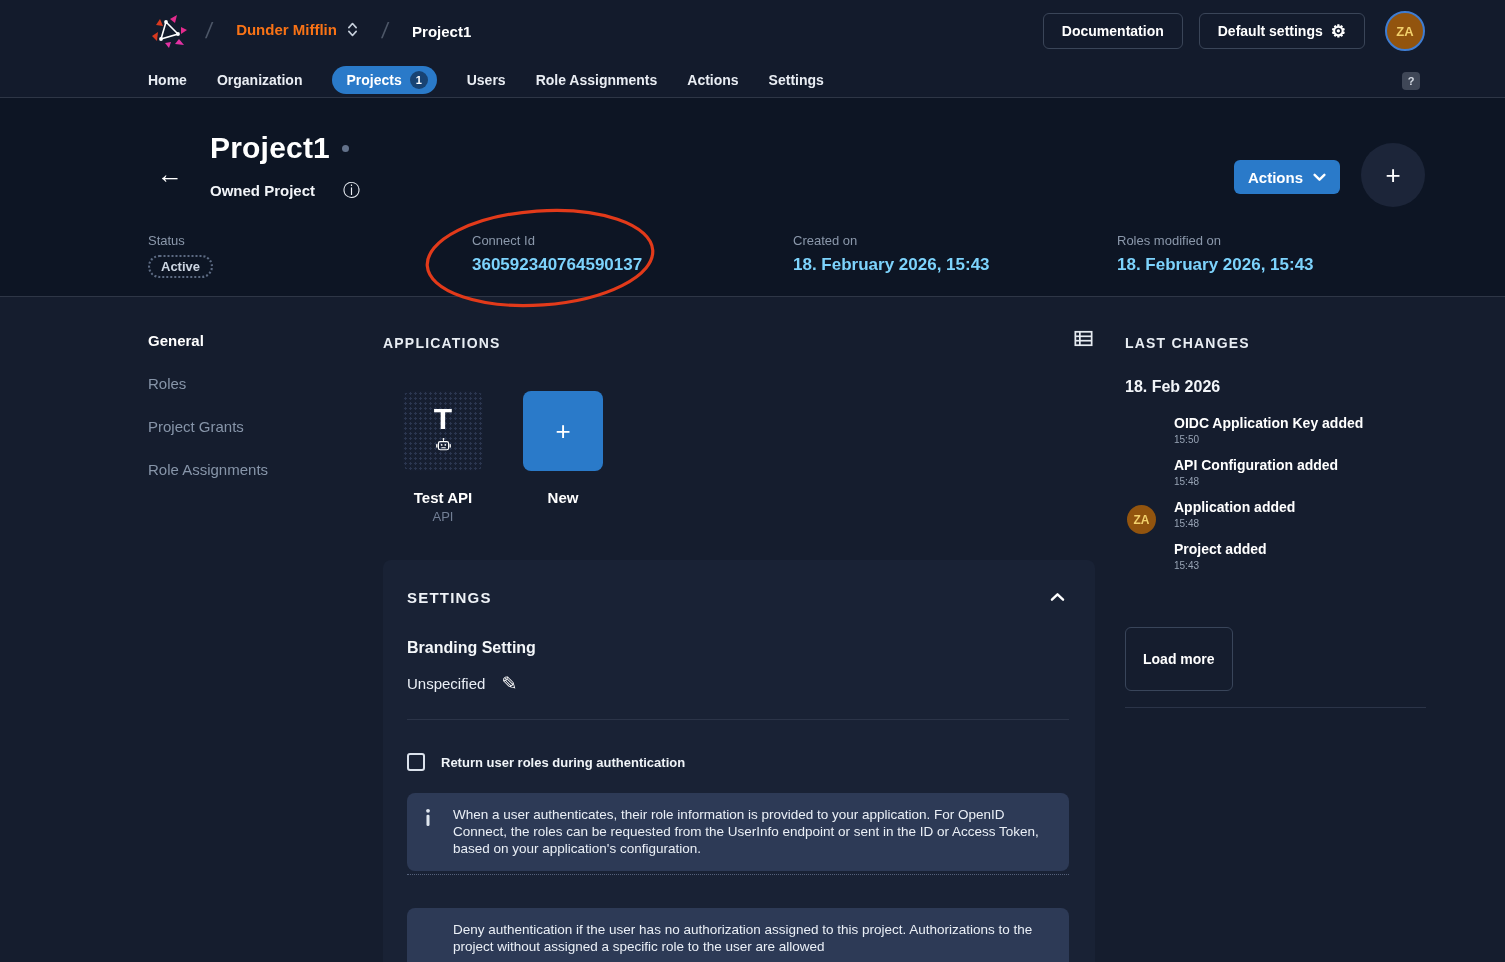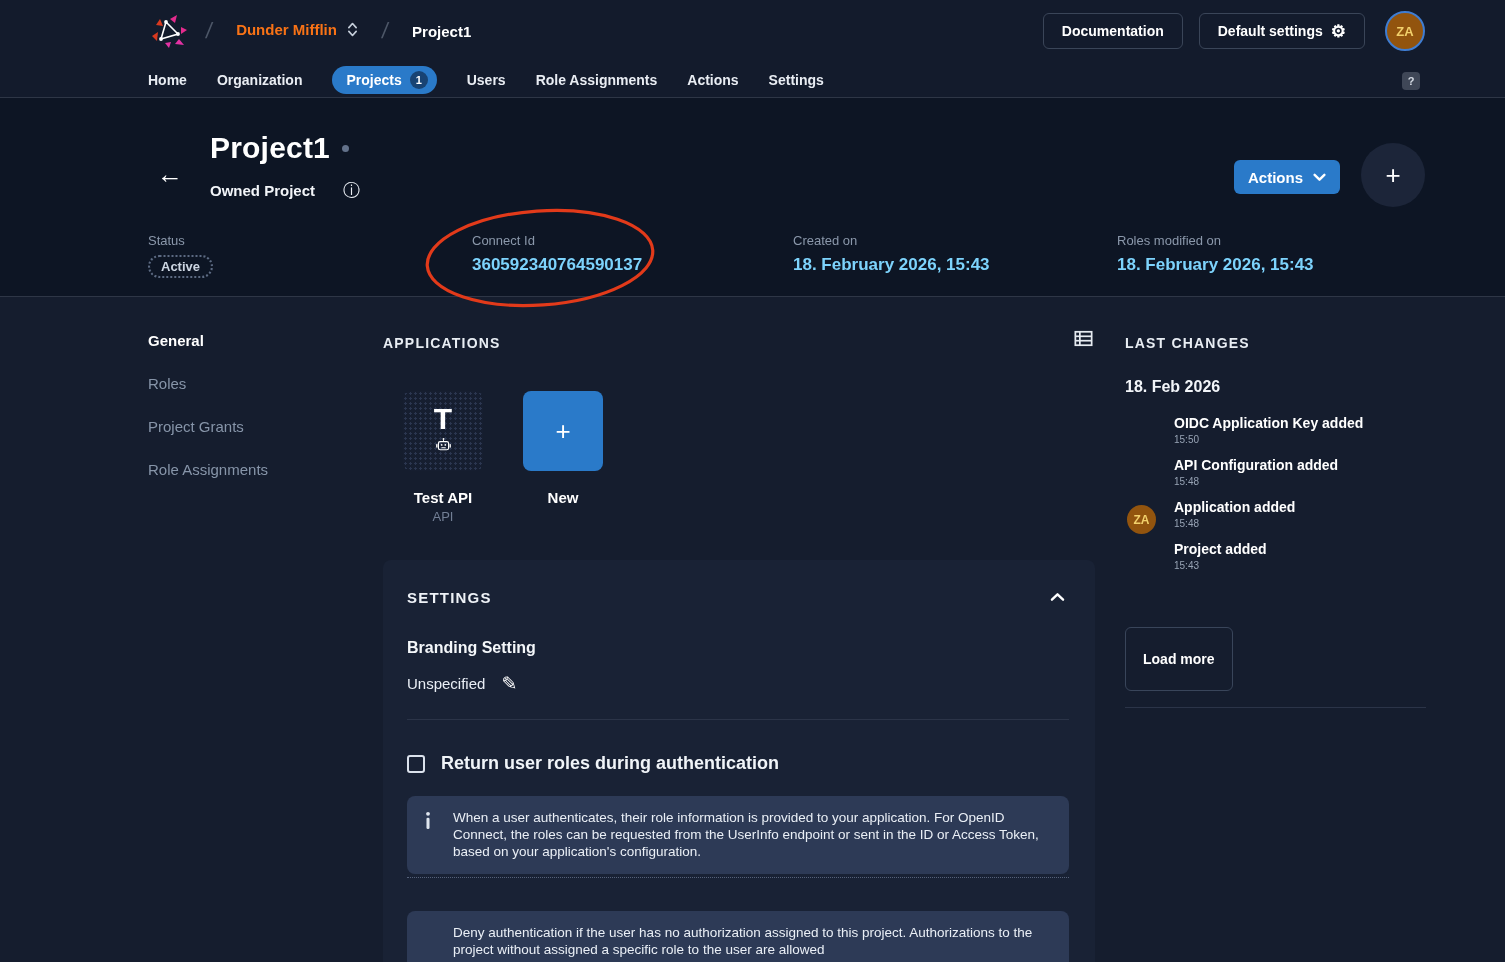--- a/index.html
+++ b/index.html
@@ -125,21 +125,21 @@
   .settings-title { font-size:15px; font-weight:700; letter-spacing:1.2px; color:#eef2f7; }
   .collapse-btn { background:none; border:none; cursor:pointer; padding:4px; }
   .branding-label { margin-top:30px; font-size:16px; font-weight:700; color:#f4f7fa; }
   .branding-value-row { margin-top:17px; display:flex; align-items:center; gap:16px; }
   .branding-value { font-size:15px; color:#e9eef5; }
   .pencil-btn { background:none; border:none; color:#fff; font-size:19px; cursor:pointer; line-height:1; }
   .settings-divider { margin-top:26px; border-top:1px solid #2b3448; }
   .option { margin-top:33px; }
   .checkbox-row { display:flex; align-items:center; gap:16px; cursor:pointer; }
   .checkbox { width:18px; height:18px; border:2px solid #dbe2ec; border-radius:3px; background:transparent; flex:none; }
-  .checkbox-label { font-size:18px; font-weight:700; color:#f0f4f8; }
+  .checkbox-label { font-size:13px; font-weight:700; color:#f0f4f8; }
   .info-box {
     margin-top:22px; background:#2d3a56; border-radius:8px;
     padding:13px 22px 14px 46px; position:relative;
   }
   .info-box-icon { position:absolute; left:17px; top:15px; }
   .info-text { font-size:13.5px; line-height:1.26; color:#eaeff6; }
   .dotted-divider { border-bottom:1px dotted #55617a; margin-top:3px; }
   
   .changes { position:absolute; left:1125px; top:327px; width:301px; }
   .changes-date { margin-top:27px; font-size:16px; font-weight:700; color:#f2f5f9; }

